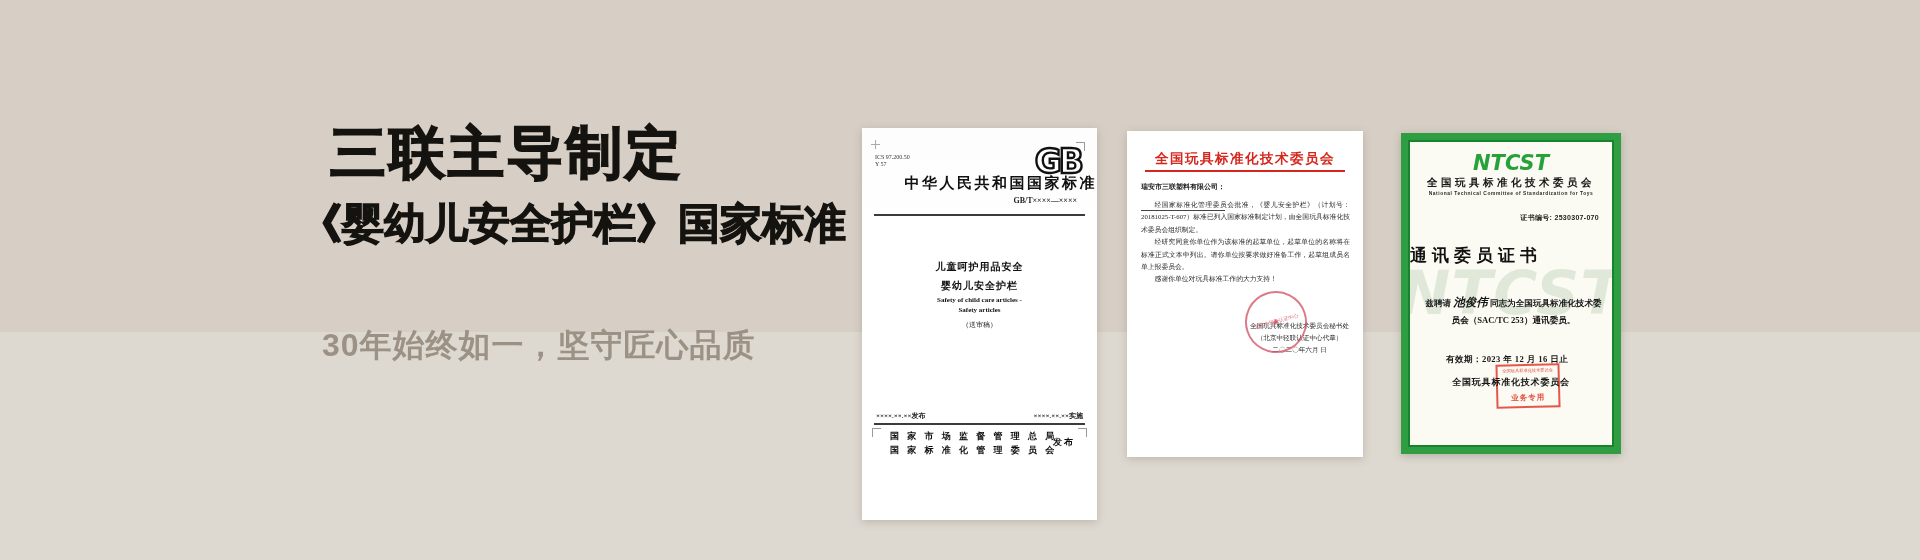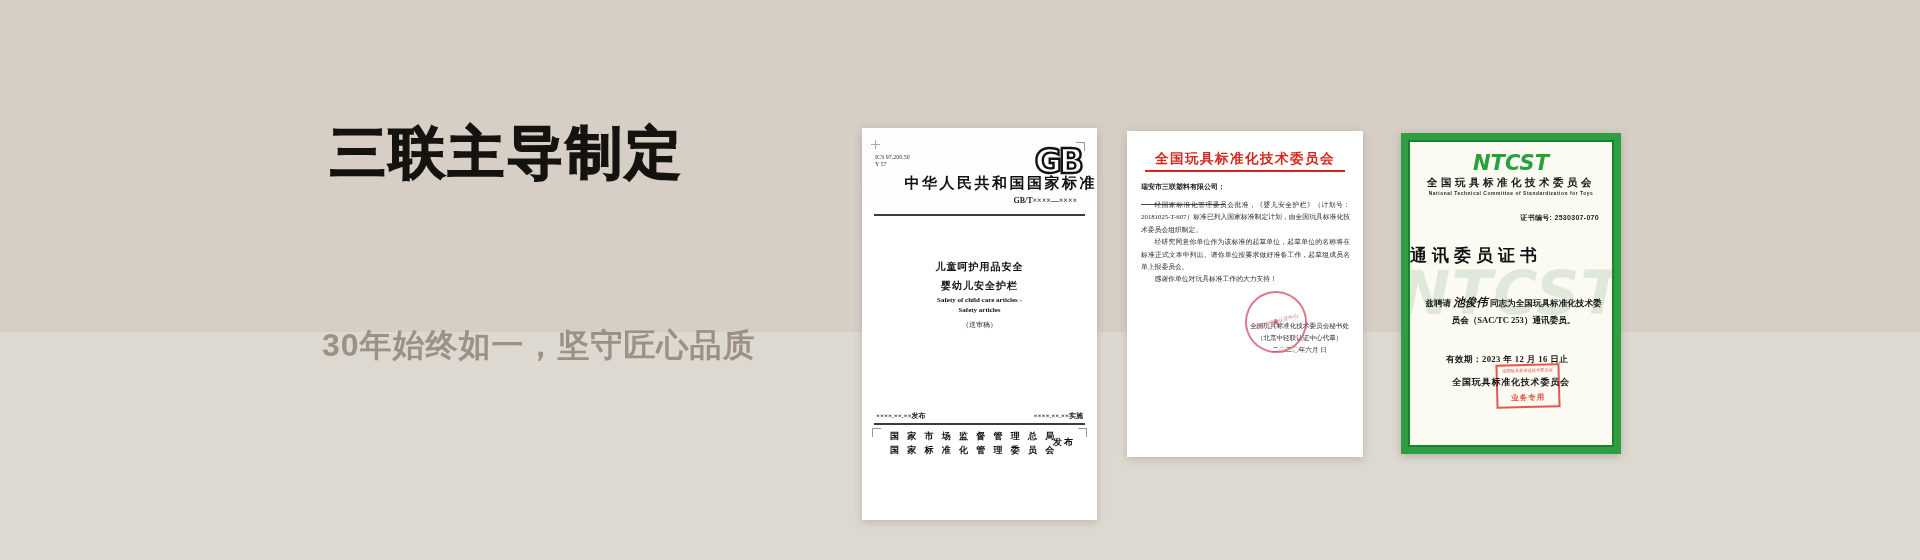--- a/index.html
+++ b/index.html
@@ -45,21 +45,21 @@
   .gb-publish{position:absolute;right:22px;top:308px;font-size:9px;font-weight:700;
               letter-spacing:2px;color:#111;}
 
   
   .doc-letter{left:1127px;top:131px;width:236px;height:326px;
               background:linear-gradient(90deg,#ececе9,#ffffff 10%);background-color:#fff;}
   .lt-title{position:absolute;left:0;top:19px;width:100%;text-align:center;font-size:13.5px;
             font-weight:700;letter-spacing:1.5px;color:#d5271d;white-space:nowrap;}
   .lt-underline{position:absolute;left:18px;right:18px;top:39px;height:2px;background:#d5271d;}
   .lt-addressee{position:absolute;left:14px;top:51px;font-size:7px;font-weight:700;color:#222;
-                border-bottom:.5px solid #444;padding-bottom:12px;}
+                border-bottom:.5px solid #444;padding-bottom:18px;}
   .lt-body{position:absolute;left:14px;right:13px;top:68px;font-size:6.8px;line-height:12.4px;
            color:#282828;text-align:justify;}
   .lt-body p{margin:0;text-indent:2em;}
   .lt-sign{position:absolute;right:14px;top:189px;text-align:center;font-size:6.6px;
            line-height:12px;color:#282828;}
   .lt-stamp{position:absolute;left:118px;top:160px;width:58px;height:58px;border-radius:50%;
             border:2px solid rgba(208,70,92,.72);transform:rotate(-18deg);
             display:flex;align-items:center;justify-content:center;}
   .lt-stamp .txt{font-size:5px;color:rgba(208,70,92,.85);text-align:center;line-height:6px;transform:rotate(3deg);}
   .lt-stamp .star{position:absolute;left:50%;top:50%;transform:translate(-50%,-52%);
@@ -95,20 +95,21 @@
   .ct-footer{position:absolute;left:0;top:234px;width:100%;text-align:center;font-size:9px;
             font-weight:700;letter-spacing:.8px;color:#161616;white-space:nowrap;}
 </style>
 </head>
 <body>
 
 <div class="stage">
   <div class="band-bottom"></div>
 
   <div class="hero-title">三联主导制定</div>
+  <div class="hero-subtitle">《婴幼儿安全护栏》国家标准</div>
   <div class="hero-tagline">30年始终如一，坚守匠心品质</div>
 
   <div class="doc doc-gb serif">
     <div class="gb-cross"></div>
     <div class="gb-ics">
       <div>ICS 97.200.50</div>
       <div>Y 57</div>
     </div>
     <div class="corner" style="right:12px;top:14px;border-top-width:1px;border-right-width:1px;"></div>
     <div class="gb-logo">GB</div>

